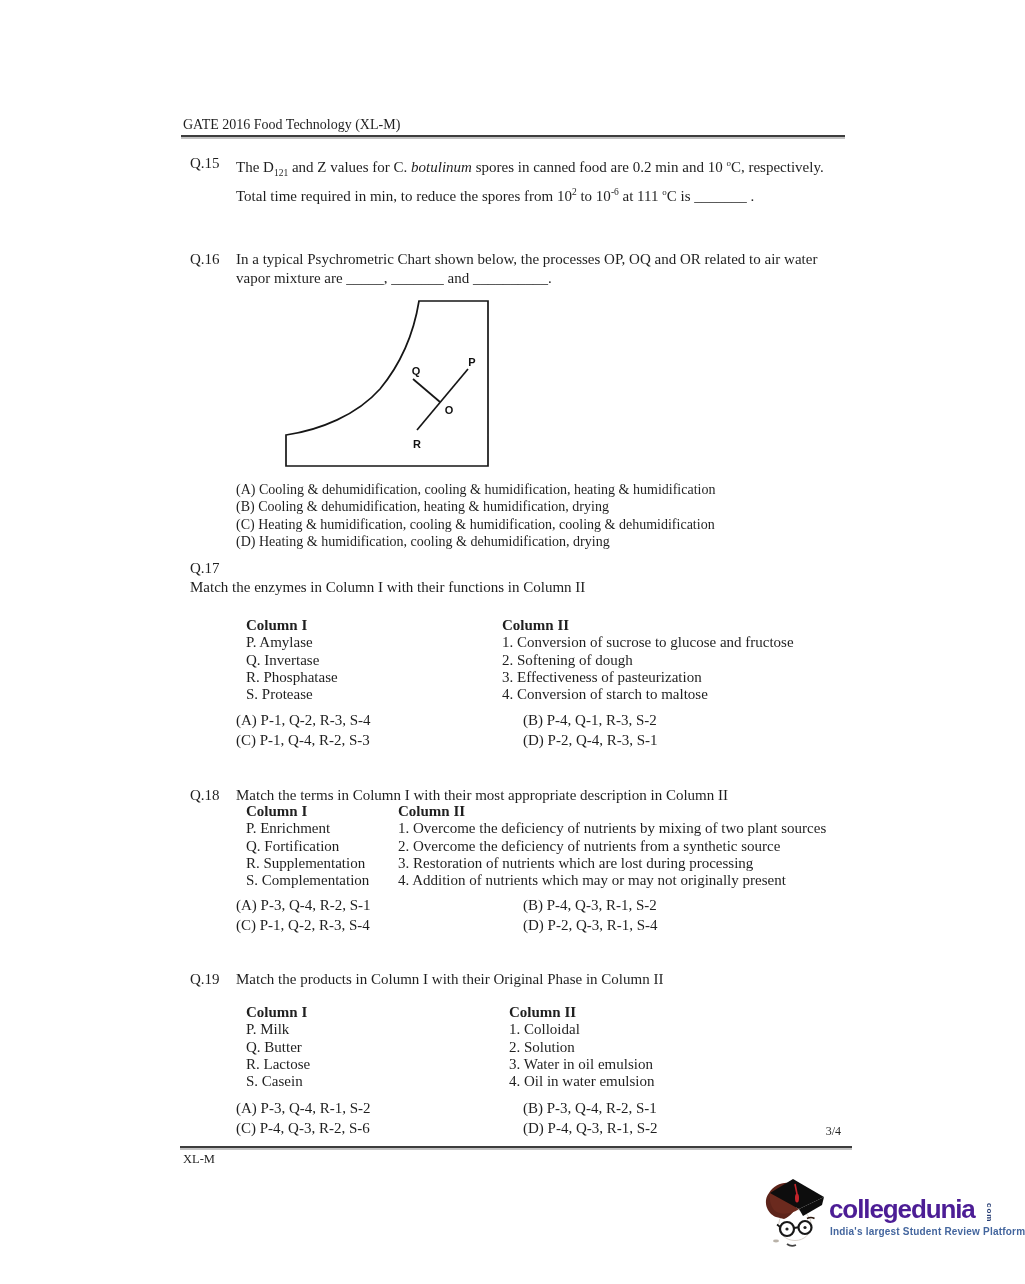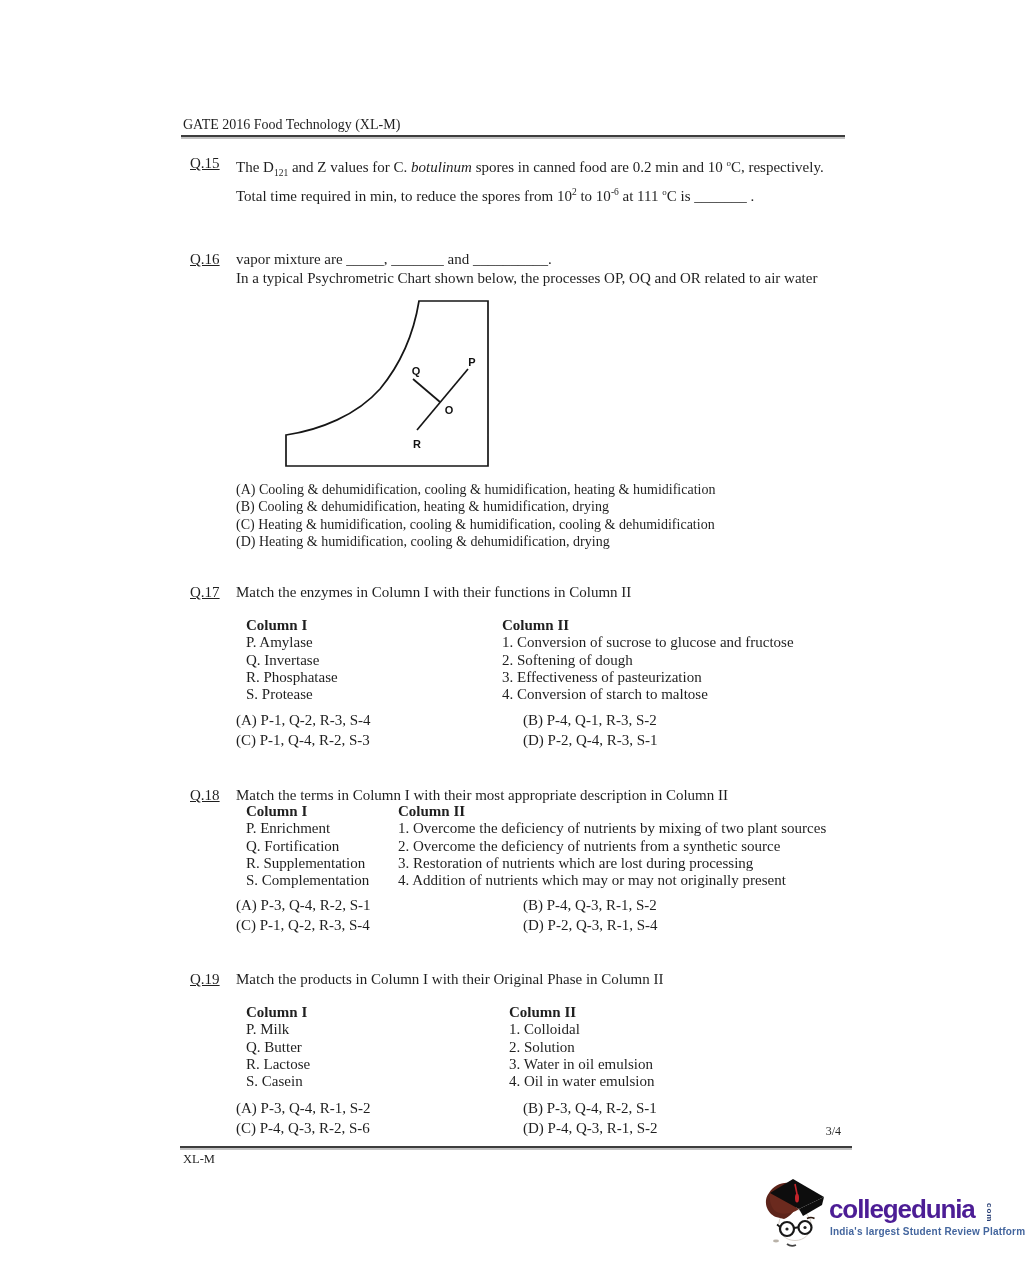--- a/index.html
+++ b/index.html
@@ -9,21 +9,21 @@
   }
   .abs { position:absolute; }
   .header-title { left:183px; top:117px; font-size:14px; white-space:nowrap; }
   .rule { background:#3d3d3d; height:2px; box-shadow:0 2px 0 rgba(120,120,120,.45); }
   .header-rule { left:181px; top:135px; width:664px; }
   .footer-rule { left:180px; top:1146px; width:672px; }
   .footer-left { left:183px; top:1152px; font-size:12.5px; }
   .footer-right { left:815px; top:1124px; width:26px; text-align:right; font-size:12px; }
 
   .q { display:flex; font-size:15px; line-height:18.5px; white-space:nowrap; }
-  .qnum { width:46px; flex-shrink:0;text-decoration:underline; }
+  .qnum { width:46px; flex-shrink:0; }
   .qline { white-space:nowrap; }
 
   sub.small { font-size:9.5px; }
   sup.small { font-size:9.5px; }
   sup.deg { font-size:9px; }
   .it { font-style:italic; }
 
   .opt-list { font-size:14px; line-height:17.3px; white-space:nowrap; }
   .col-list { font-size:15px; line-height:17.3px; white-space:nowrap; }
   .col-h { font-weight:bold; }
@@ -57,43 +57,43 @@
     <div class="qnum">Q.15</div>
     <div>
       <div class="qline"><span>The D</span><sub class="small">121</sub><span> and Z values for C. </span><span class="it">botulinum</span><span> spores in canned food are 0.2 min and 10 </span><sup class="deg">o</sup><span>C, respectively.</span></div>
       <div class="qline"><span>Total time required in min, to reduce the spores from 10</span><sup class="small">2</sup><span> to 10</span><sup class="small">-6</sup><span> at 111 </span><sup class="deg">o</sup><span>C is _______ .</span></div>
     </div>
   </div>
 
   <div class="abs q" style="left:190px; top:250px;">
     <div class="qnum">Q.16</div>
     <div>
+      <div class="qline">In a typical Psychrometric Chart shown below, the processes OP, OQ and OR related to air water</div>
       <div class="qline">vapor mixture are _____, _______ and __________.</div>
-      <div class="qline">In a typical Psychrometric Chart shown below, the processes OP, OQ and OR related to air water</div>
     </div>
   </div>
 
   <svg class="abs figure-svg" style="left:285px; top:300px;" width="205" height="167" viewBox="0 0 205 167">
     <path d="M 134,1 L 203,1 L 203,166 L 1,166 L 1,135 C 35,130 72,115 95,89 C 114,66 128,38 134,1 Z" fill="none" stroke="#161616" stroke-width="1.7"></path>
     <line x1="132" y1="130" x2="183" y2="69" stroke="#161616" stroke-width="1.7"></line>
     <line x1="128" y1="79" x2="155" y2="102" stroke="#161616" stroke-width="1.7"></line>
     <text x="131" y="75" class="fig-label" text-anchor="middle">Q</text>
     <text x="187" y="66" class="fig-label" text-anchor="middle">P</text>
     <text x="164" y="114" class="fig-label" text-anchor="middle">O</text>
     <text x="132" y="148" class="fig-label" text-anchor="middle">R</text>
   </svg>
 
   <div class="abs opt-list" style="left:236px; top:481px;">
     <div>(A) Cooling &amp; dehumidification, cooling &amp; humidification, heating &amp; humidification</div>
     <div>(B) Cooling &amp; dehumidification, heating &amp; humidification, drying</div>
     <div>(C) Heating &amp; humidification, cooling &amp; humidification, cooling &amp; dehumidification</div>
     <div>(D) Heating &amp; humidification, cooling &amp; dehumidification, drying</div>
   </div>
 
-  <div class="abs q" style="left:190px; top:583px;">
+  <div class="abs q" style="left:190px; top:559px;flex-direction:column;">
     <div class="qnum">Q.17</div>
     <div class="qline">Match the enzymes in Column I with their functions in Column II</div>
   </div>
   <div class="abs col-list" style="left:246px; top:617px;">
     <div class="col-h">Column I</div>
     <div>P. Amylase</div>
     <div>Q. Invertase</div>
     <div>R. Phosphatase</div>
     <div>S. Protease</div>
   </div>

